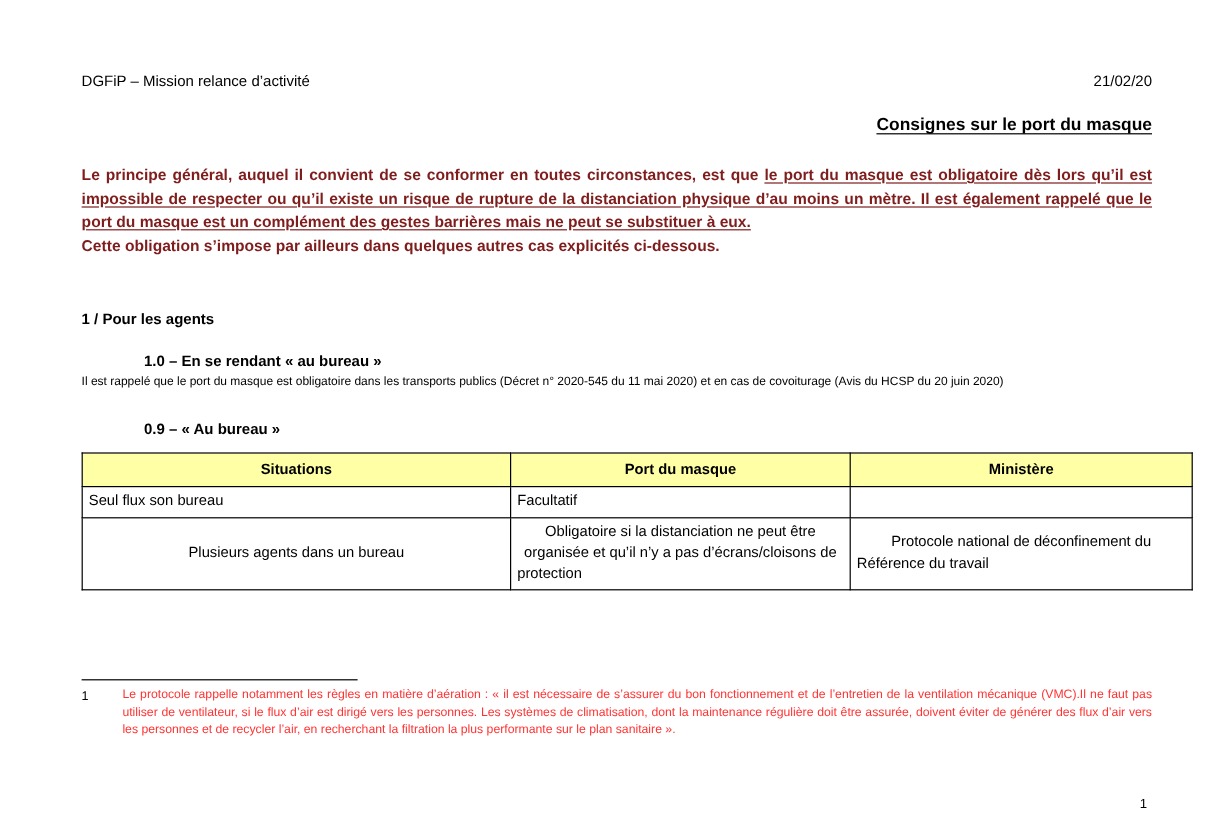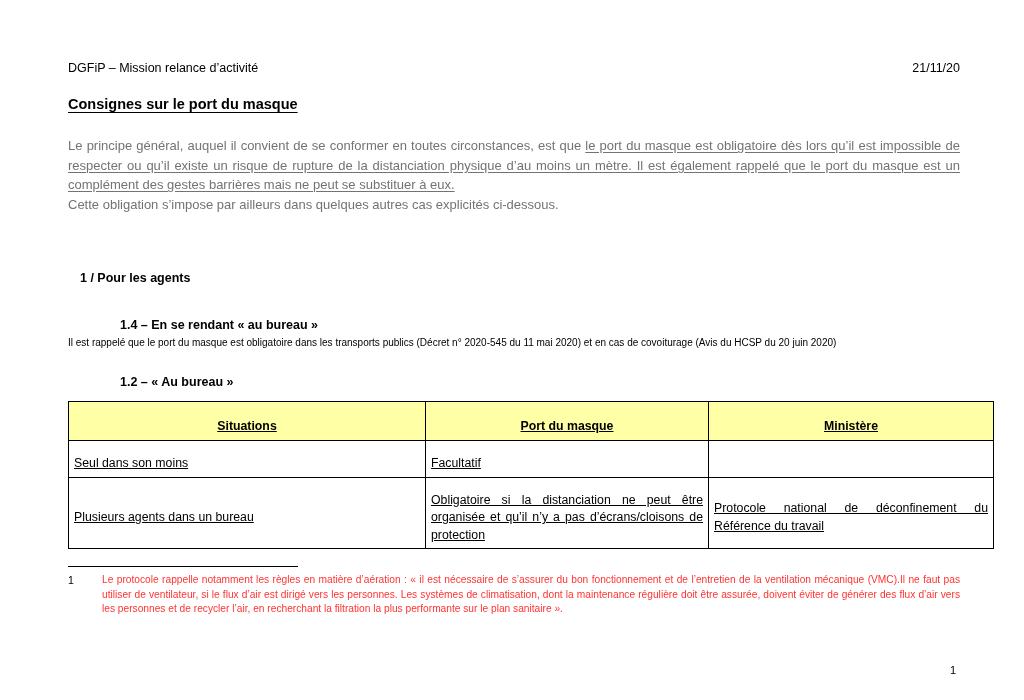--- a/index.html
+++ b/index.html
@@ -36,35 +36,35 @@
     align-items: baseline;
     font-size: 12.5px;
     line-height: 16px;
     margin-bottom: 18px;
   }
   .doc-header .left { white-space: nowrap; }
   .doc-header .right { white-space: nowrap; }
 
   
   .doc-title {
-    text-align: left;
+    text-align: right;
     font-size: 14.5px;
     font-weight: bold;
     line-height: 20px;
     margin: 0 0 22px 0;
   }
   .doc-title span {
     text-decoration: underline;
     text-underline-offset: 2.5px;
   }
 
   
   .red-block {
-    color: #737373;
-    font-weight: normal;
+    color: #7f1d1d;
+    font-weight: bold;
     font-size: 13px;
     line-height: 19.5px;
     text-align: justify;
     margin: 0;
   }
   .red-block.p1 { margin-bottom: 0px; }
   .red-block .u {
     text-decoration: underline;
     text-underline-offset: 2px;
   }
@@ -75,21 +75,21 @@
     font-size: 8.5px;
     vertical-align: super;
     line-height: 0;
   }
 
   
   .h1-sec {
     font-size: 12.5px;
     font-weight: bold;
     line-height: 17px;
-    margin: 12px;
+    margin: 0;
   }
   .h2-sec {
     font-size: 12.5px;
     font-weight: bold;
     line-height: 17px;
     margin: 0 0 0 52px;
   }
   .body-par {
     font-size: 10px;
     line-height: 18px;
@@ -100,39 +100,38 @@
   
   table.masque {
     border-collapse: collapse;
     width: 892px;
     table-layout: fixed;
     font-size: 12.3px;
   }
   table.masque th,
   table.masque td {
     border: 1px solid #000000;
-    padding: 14px 5px 4px 5px;
+    padding: 3px 5px 4px 5px;
     vertical-align: middle;
-    text-decoration: underline;
   }
   table.masque th {
     background: #ffffa6;
     text-align: center;
     font-weight: bold;
     height: 20px;
     line-height: 17px;
   }
   table.masque td {
     line-height: 17.5px;
   }
   td.just { text-align: justify; text-align-last: left; }
   .col-a { width: 346px; }
   .col-b { width: 272px; }
   .col-c { width: 274px; }
-  .row-tall td { height: 52px; }
+  .row-tall td { height: 52px; text-align: center; }
 
   
   .footnote-wrap {
     position: absolute;
     left: 68px;
     top: 566px;
     width: 892px;
   }
   .footnote-rule {
     width: 230px;
@@ -170,21 +169,21 @@
 </style>
 </head>
 <body>
 
 <div class="page">
 
   <div class="content">
 
     <div class="doc-header">
       <div class="left">DGFiP – Mission relance d’activité</div>
-      <div class="right">21/11/20</div>
+      <div class="right">21/02/20</div>
     </div>
 
     <div class="doc-title">
       <span>Consignes sur le port du masque</span>
     </div>
 
     <p class="red-block p1">
       <span>Le principe général, auquel il convient de se conformer en toutes circonstances, est que </span><span class="u">le port du masque est obligatoire dès lors qu’il est impossible de respecter ou qu’il existe un risque de rupture de la distanciation physique d’au moins un mètre. Il est également rappelé que le port du masque est un complément des gestes barrières mais ne peut se substituer à eux.</span>
     </p>
 
@@ -195,40 +194,40 @@
     <div class="spacer-22"></div>
 
 
 
     <div class="spacer-22"></div>
 
     <p class="h1-sec">1 / Pour les agents</p>
 
     <div class="spacer-18"></div>
 
-    <p class="h2-sec">1.4 – En se rendant « au bureau »</p>
+    <p class="h2-sec">1.0 – En se rendant « au bureau »</p>
     <p class="body-par">Il est rappelé que le port du masque est obligatoire dans les transports publics (Décret n° 2020-545 du 11 mai 2020) et en cas de covoiturage (Avis du HCSP du 20 juin 2020)</p>
 
     <div class="spacer-22"></div>
 
-    <p class="h2-sec">1.2 – « Au bureau »</p>
+    <p class="h2-sec">0.9 – « Au bureau »</p>
 
     <div class="spacer-10"></div>
 
     <table class="masque">
       <thead>
         <tr>
           <th class="col-a">Situations</th>
           <th class="col-b">Port du masque</th>
           <th class="col-c">Ministère</th>
         </tr>
       </thead>
       <tbody>
         <tr>
-          <td class="col-a">Seul dans son moins</td>
+          <td class="col-a">Seul flux son bureau</td>
           <td class="col-b">Facultatif</td>
           <td class="col-c"></td>
         </tr>
         <tr class="row-tall">
           <td class="col-a">Plusieurs agents dans un bureau</td>
           <td class="col-b just">Obligatoire si la distanciation ne peut être organisée et qu’il n’y a pas d’écrans/cloisons de protection</td>
           <td class="col-c just">Protocole national de déconfinement du Référence du travail</td>
         </tr>
       </tbody>
     </table>

